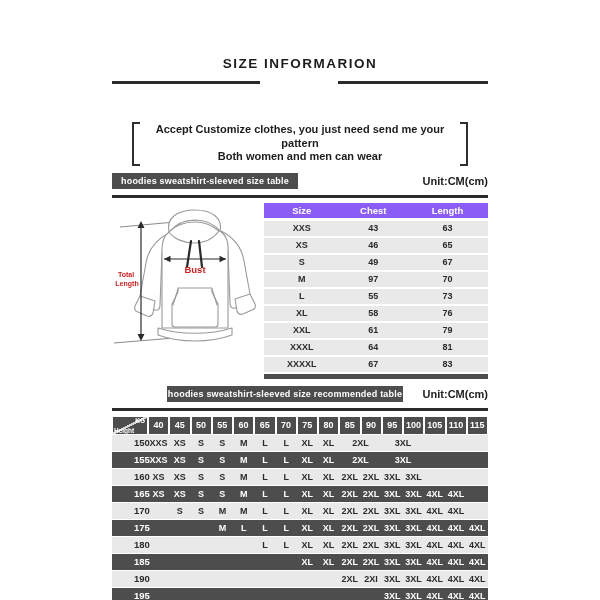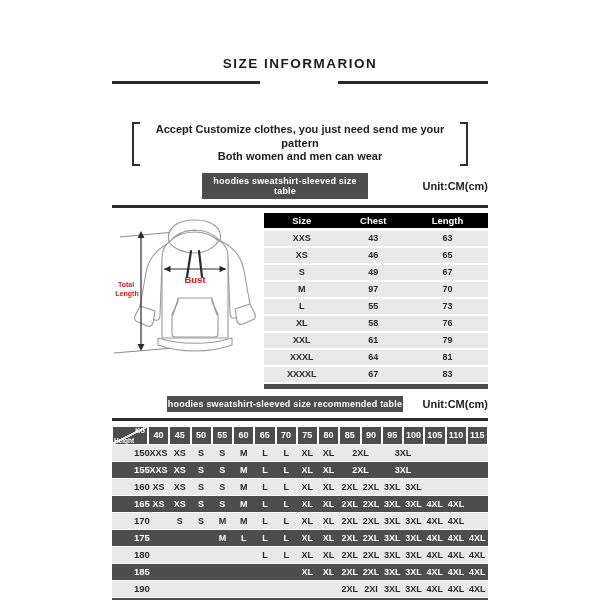--- a/index.html
+++ b/index.html
@@ -22,32 +22,32 @@
   .bracket { width:6px; border:2px solid #2e2e2e; }
   .bracket-left  { border-right:none; }
   .bracket-right { border-left:none; }
   .banner-text { flex:1; text-align:center; font-weight:bold; font-size:11px; line-height:13.5px; padding:1px 4px 2px 4px; }
 
   .section-head { display:flex; align-items:center; margin-top:7px; }
   .head-box {
     background:#4d4d4d; color:#ffffff; font-size:9px; font-weight:bold;
     text-align:center; padding:3px 0; letter-spacing:0.2px;
   }
-  .head-box-1 { margin-left:90px; width:166px; }
+  .head-box-1 { width:186px; }
   .head-box-2 { margin-left:55px; width:236px; }
   .unit { margin-left:auto; font-size:11px; font-weight:bold; }
 
   .divider { height:3px; background:#2b2b2b; margin-top:6px; }
 
   .sec1 { display:flex; margin-top:3px; }
   .diagram { width:150px; height:146px; flex:none; }
   .t1wrap { flex:1; margin-left:2px; margin-top:2px; }
   table.t1 { width:100%; border-collapse:separate; border-spacing:0; }
   .t1 th {
-    background:#000000; color:#fff; font-size:9.5px; font-weight:bold;
+    background:#8b5cf6; color:#fff; font-size:9.5px; font-weight:bold;
     padding:2px 0; border-bottom:3px solid #fff;
   }
   .t1 td {
     background:#e9e9e9; color:#2a2a2a; font-size:9px; font-weight:bold;
     text-align:center; padding:2.5px 0; border-bottom:2px solid #fff;
   }
   .t1-bottom-bar { height:5px; background:#4d4d4d; }
 
   table.t2 { width:100%; table-layout:fixed; border-collapse:separate; border-spacing:0; margin-top:5px; }
   .t2 th {

